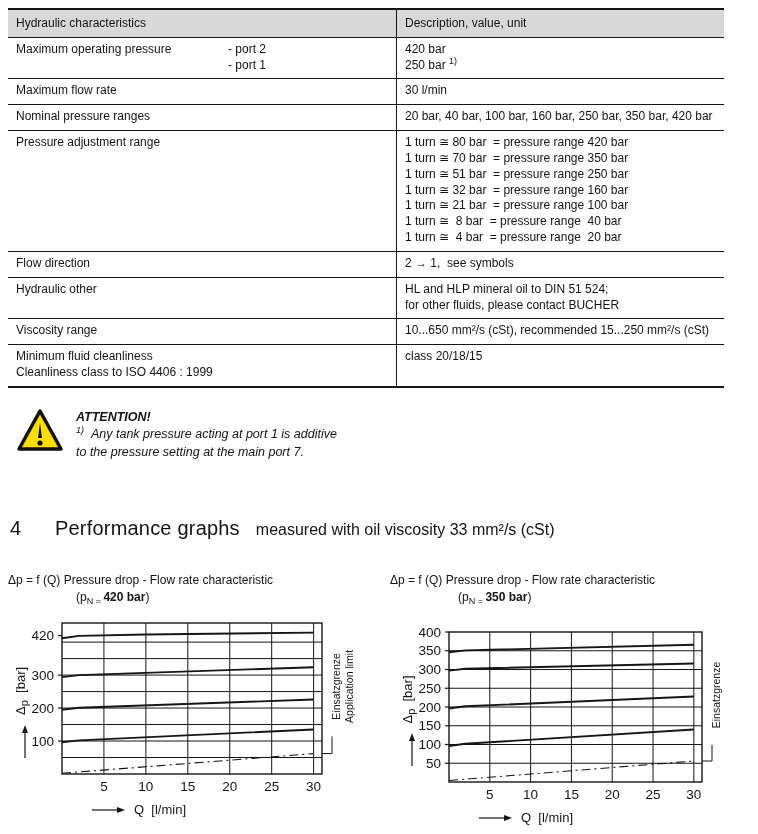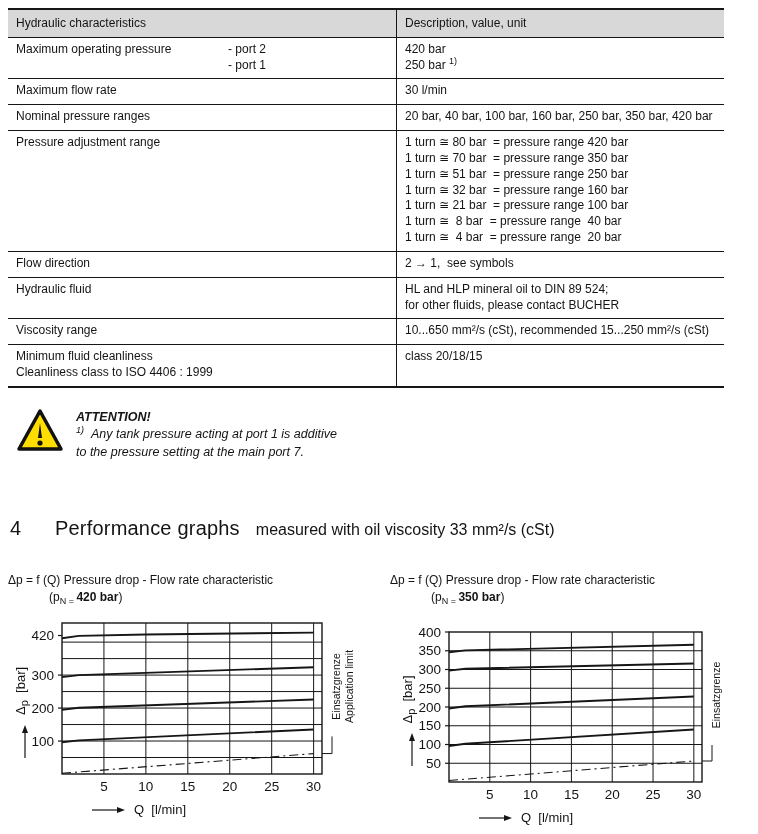--- a/index.html
+++ b/index.html
@@ -21,21 +21,21 @@
   .attention{position:absolute;left:16px;top:408px;display:flex;gap:12px;font-style:italic;}
   .att-text{font-size:12.5px;line-height:1.38;padding-top:1px;}
   .att-title{font-weight:bold;}
   
   .heading{position:absolute;left:10px;top:517px;display:flex;align-items:baseline;}
   .h-num{font-size:20px;width:45px;}
   .h-title{font-size:20px;letter-spacing:.2px;}
   .h-sub{font-size:16px;margin-left:16px;}
   
   .chart-title{position:absolute;top:572px;font-size:12px;line-height:1.4;}
-  .chart-title .l2{margin-left:41px;}
+  .chart-title .l2{margin-left:68px;}
   .ct-left{left:8px;}
   .ct-right{left:390px;}
   
   .chartbox{position:absolute;top:618px;width:370px;height:216px;}
   .cb-left{left:8px;}
   .cb-right{left:388px;}
   svg text{font-family:"Liberation Sans","DejaVu Sans",sans-serif;fill:#141414;}
 </style>
 </head>
 <body>
@@ -81,23 +81,23 @@
             <div>1 turn ≅ &nbsp;4 bar &nbsp;= pressure range &nbsp;20 bar</div>
           </td>
         </tr>
         <tr>
           <td class="c1">Flow direction</td>
           <td class="c2">
             <div>2 → 1, &nbsp;see symbols</div>
           </td>
         </tr>
         <tr>
-          <td class="c1">Hydraulic fluid</td>
-          <td class="c2">
-            <div>HL and HLP mineral oil to DIN 89 524;</div>
+          <td class="c1">Hydraulic other</td>
+          <td class="c2">
+            <div>HL and HLP mineral oil to DIN 51 524;</div>
             <div>for other fluids, please contact BUCHER</div>
           </td>
         </tr>
         <tr>
           <td class="c1">Viscosity range</td>
           <td class="c2">
             <div>10...650 mm²/s (cSt), recommended 15...250 mm²/s (cSt)</div>
           </td>
         </tr>
         <tr>

